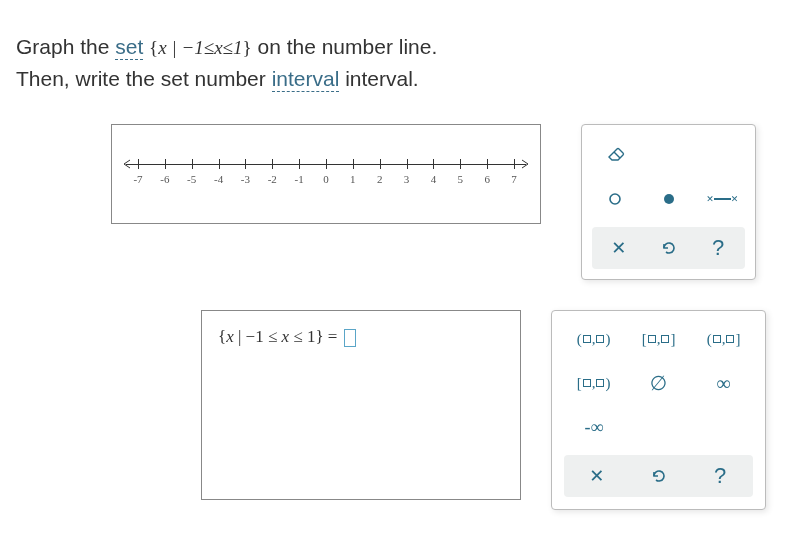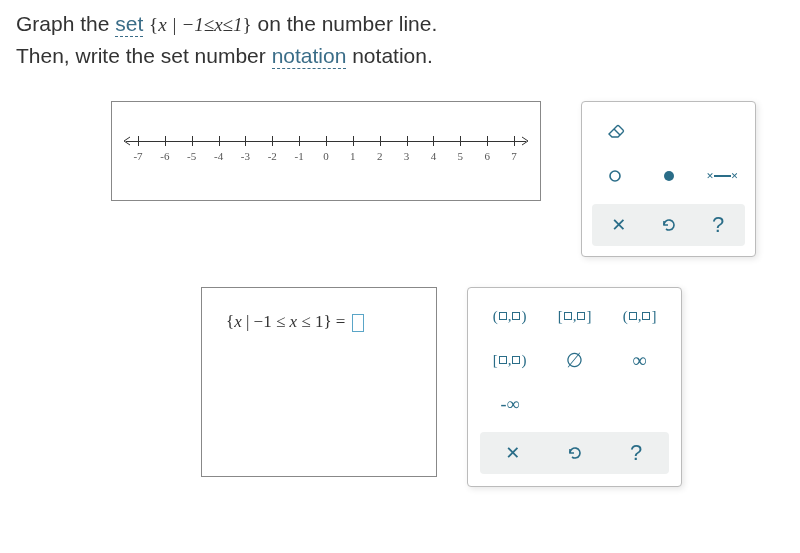--- a/index.html
+++ b/index.html
@@ -4,21 +4,21 @@
 <style>
   * { box-sizing: border-box; margin: 0; padding: 0; }
   body {
     font-family: Arial, sans-serif;
     background: #fff;
     width: 800px;
     height: 553px;
     padding: 8px 16px;
     color: #333;
   }
-  .question { font-size: 21px; line-height: 1.5; margin-bottom: 30px; }
+  .question { font-size: 21px; line-height: 1.5; margin-bottom: 30px; margin-top: 23px; }
   .underline-blue { color: #3a6d88; border-bottom: 1.5px dashed #3a6d88; padding-bottom: 1px; }
   .set-expr { font-family: 'Times New Roman', serif; font-style: italic; font-size: 19px; }
   .set-expr .brace { font-style: normal; }
   .row1 { display: flex; gap: 40px; align-items: flex-start; }
   .numberline-box {
     border: 1px solid #888;
     width: 430px;
     height: 100px;
     margin-left: 95px;
     display: flex;
@@ -68,24 +68,24 @@
     display: flex;
     align-items: center;
     justify-content: center;
     cursor: pointer;
     color: #2a6d88;
     font-size: 18px;
   }
   .row2 { display: flex; gap: 30px; align-items: flex-start; margin-top: 30px; }
   .answer-box {
     border: 1px solid #888;
-    width: 236px;
+    width: 320px;
     height: 190px;
     margin-left: 185px;
-    padding: 24px;
+    padding: 16px;
   }
   .answer-expr { font-family: 'Times New Roman', serif; font-size: 17px; }
   .answer-expr .cursor-box {
     display: inline-block;
     width: 12px;
     height: 18px;
     border: 1px solid #5aa5c7;
     vertical-align: middle;
     margin-left: 2px;
   }
@@ -126,21 +126,21 @@
   }
   .segment-icon .seg-line { flex: 1; height: 1.5px; background: #2a6d88; }
   .segment-icon .seg-end { font-size: 9px; color: #2a6d88; line-height: 1; }
 </style>
 </head>
 <body>
 
 <div class="question">
   <span>Graph the </span><span class="underline-blue">set</span>
   <span class="set-expr"><span class="brace">{</span><i>x</i> | −1≤<i>x</i>≤1<span class="brace">}</span></span><span> on the number line.</span><br>
-  <span>Then, write the set number </span><span class="underline-blue">notation</span><span> notation.</span>
+  <span>Then, write the set number </span><span class="underline-blue">interval</span><span> interval.</span>
 </div>
 
 <div class="row1">
   <div class="numberline-box">
     <div class="numberline">
       <div class="nl-line"></div>
       <svg class="nl-arrow-l" width="10" height="10">
           <path d="M8 1 L2 5 L8 9" stroke="#333" fill="none"></path>
         </svg>
       <svg class="nl-arrow-r" width="10" height="10">

